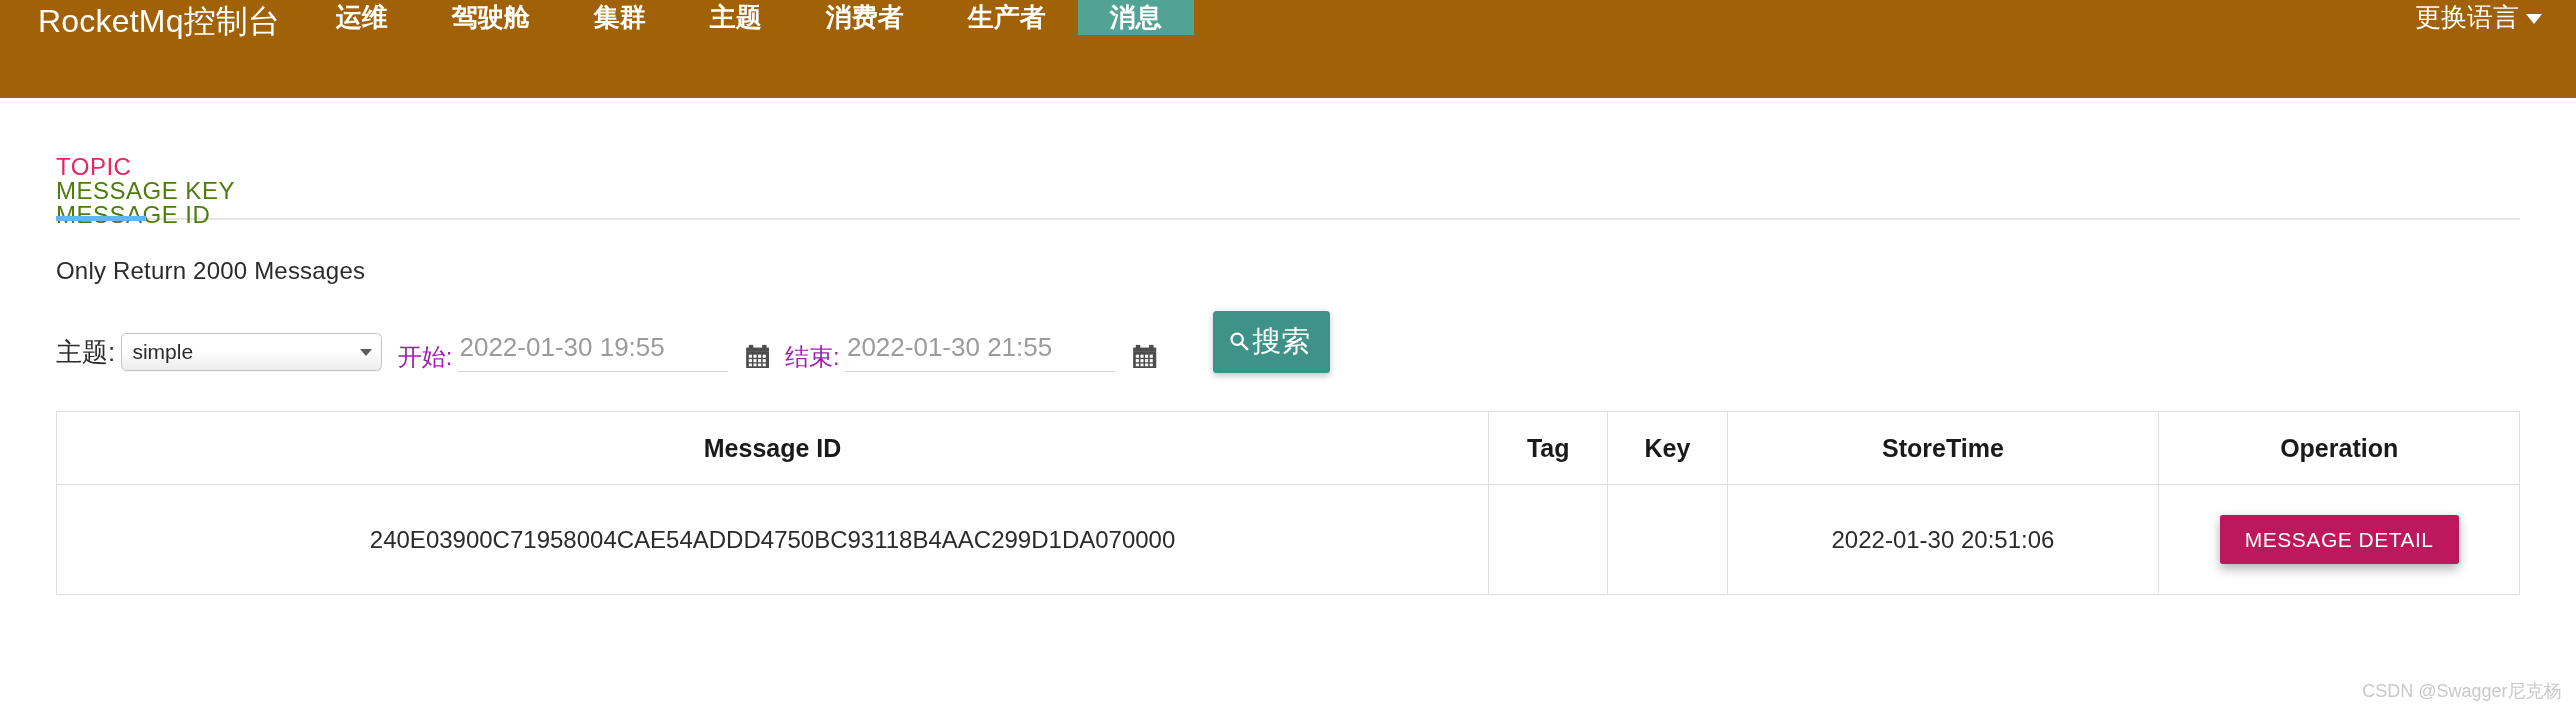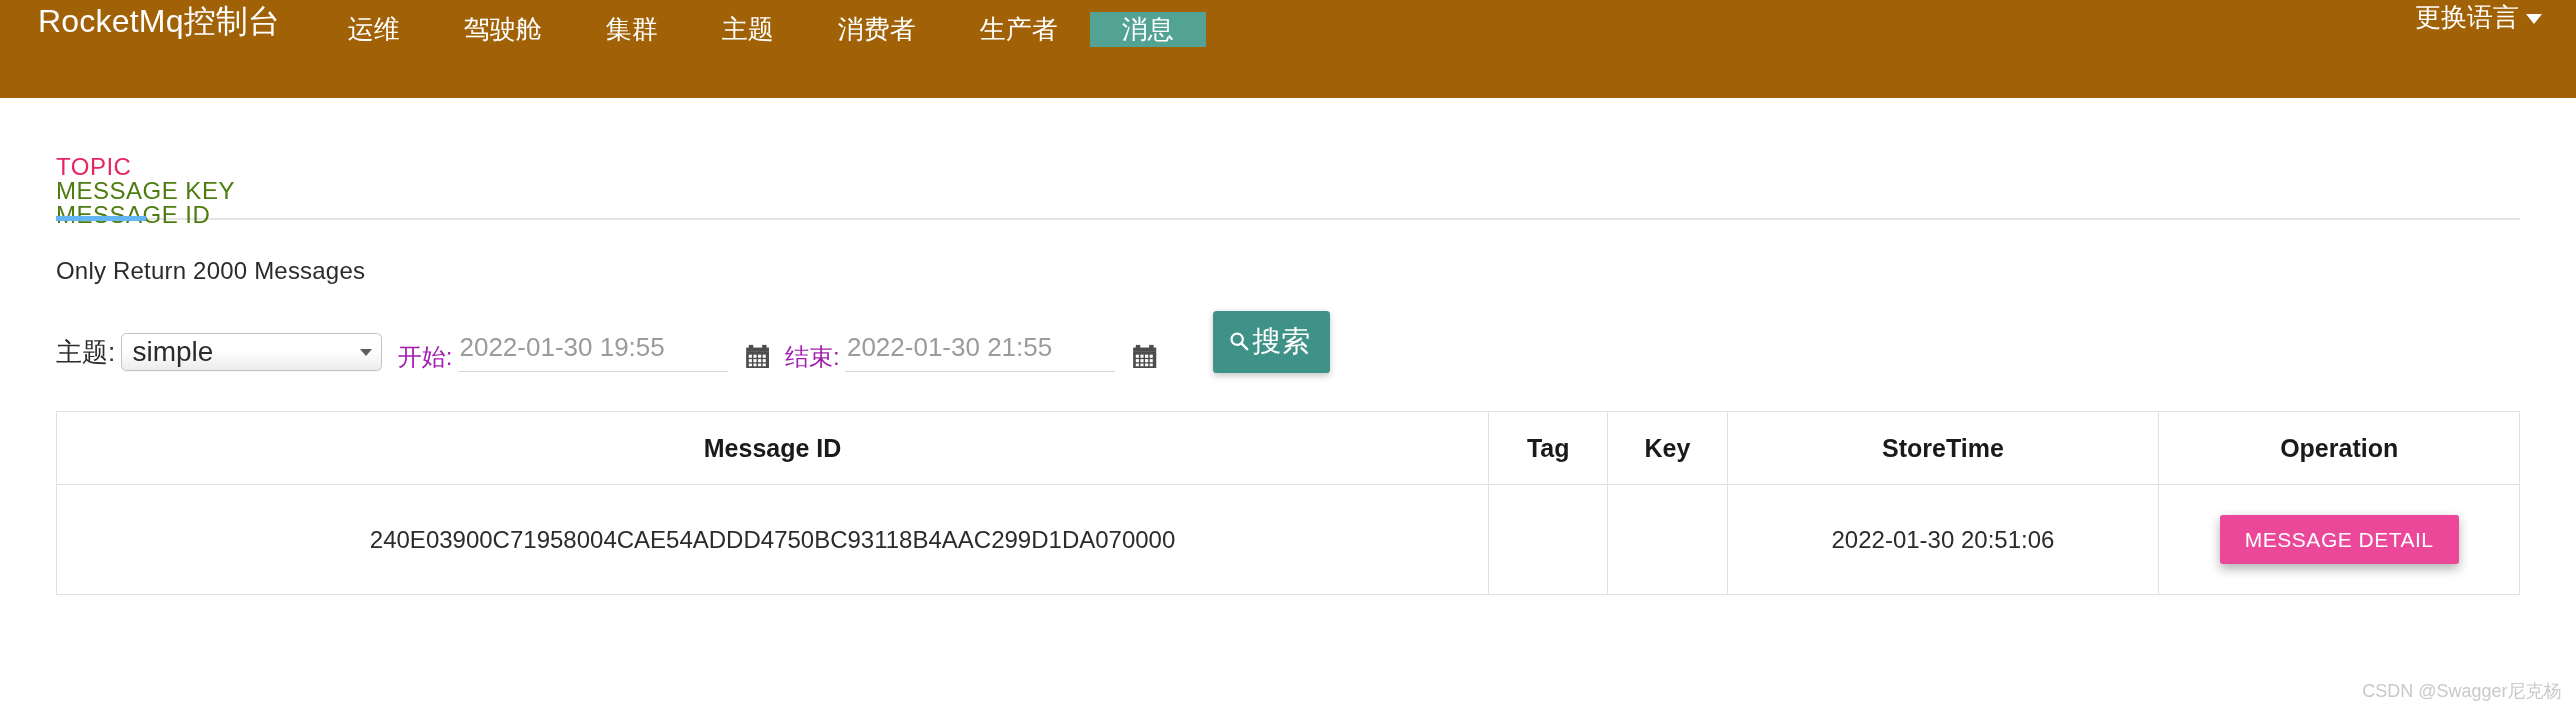--- a/index.html
+++ b/index.html
@@ -33,22 +33,23 @@
     color: #ffffff;
     font-size: 32px;
     letter-spacing: 0.2px;
     white-space: nowrap;
     text-decoration: none;
   }
   .nav-items {
     display: flex;
     align-items: stretch;
     list-style: none;
-    margin: 12px;
+    margin: 0;
     padding: 0;
+    font-weight: bold;
   }
   .nav-item {
     display: flex;
     align-items: center;
     padding: 0 32px;
     color: #ffffff;
     font-size: 26px;
     white-space: nowrap;
     cursor: pointer;
     text-decoration: none;
@@ -148,21 +149,21 @@
   }
   .topic-select {
     width: 261px;
     height: 38px;
     border: 0.9px solid #c2c2c2;
     border-radius: 5.4px;
     background: linear-gradient(to bottom, #ffffff 0%, #ffffff 45%, #f3f3f3 80%, #ececec 100%);
     display: flex;
     align-items: center;
     padding: 0 9px 0 10.8px;
-    font-size: 28px;
+    font-size: 21px;
     color: #2b2b2b;
     cursor: pointer;
     position: relative;
     box-shadow: 0 0.9px 0.9px rgba(0,0,0,0.04);
   }
   .topic-select .sel-value { flex: 1; }
   .sel-caret {
     width: 0; height: 0;
     border-left: 6.3px solid transparent;
     border-right: 6.3px solid transparent;
@@ -245,21 +246,21 @@
     height: 110px;
     background: #ffffff;
   }
   .col-msgid  { width: 1406px; }
   .col-tag    { width: 117px; }
   .col-key    { width: 117px; }
   .col-time   { width: 424px; }
   .col-op     { width: 354px; }
 
   .detail-btn {
-    background: #ec4899;
+    background: #be185d;
     color: #ffffff;
     border: none;
     border-radius: 2.7px;
     font-family: "Liberation Sans", sans-serif;
     font-size: 21px;
     letter-spacing: 0.5px;
     padding: 12.6px 25px;
     cursor: pointer;
     box-shadow: 0 4.5px 10.8px rgba(0,0,0,0.30);
     white-space: nowrap;

